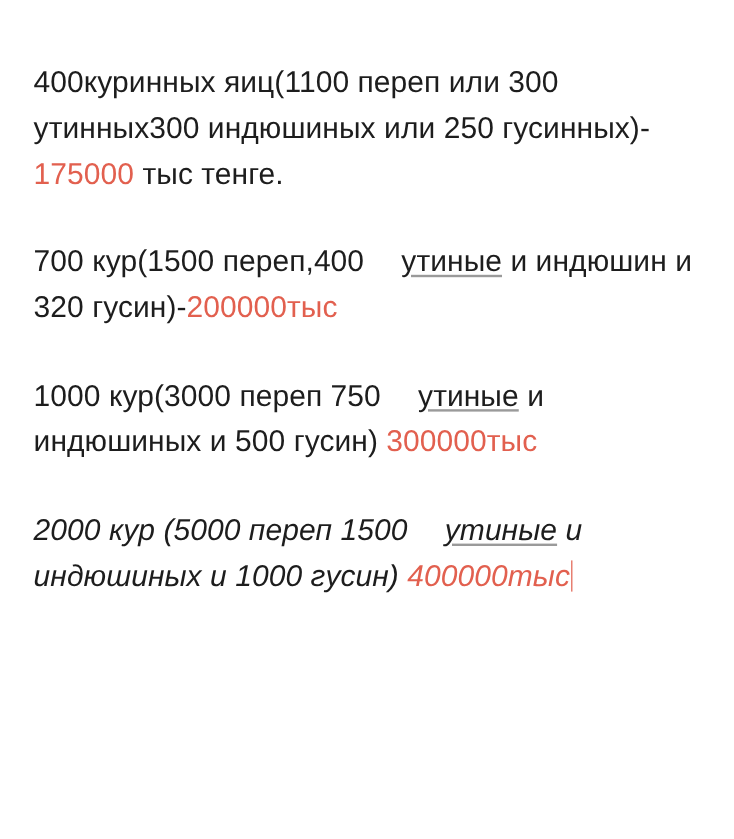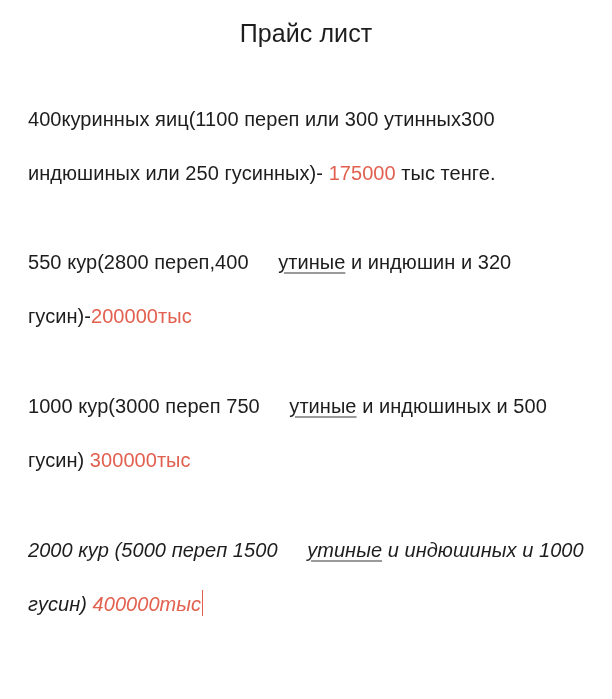--- a/index.html
+++ b/index.html
@@ -23,22 +23,22 @@
   }
   .title {
     text-align: center;
     font-size: 25px;
     line-height: 34px;
     color: #1d1d1d;
     margin: 8px 0 0 0;
     letter-spacing: 0.1px;
   }
   .block {
-    font-size: 20px;
-    line-height: 54px;
+    font-size: 25px;
+    line-height: 38px;
     color: #1d1d1d;
     letter-spacing: 0.05px;
     word-spacing: 0px;
   }
   .block-0 { margin-top: 42px; }
   .block-1 { margin-top: 35px; }
   .block-2 { margin-top: 36px; }
   .block-3 { margin-top: 36px; }
   .block-4 { margin-top: 36px; font-style: italic; }
   .price {
@@ -57,28 +57,27 @@
     background: #e2604f;
     vertical-align: -5px;
     margin-left: 1px;
   }
 </style>
 </head>
 <body>
 
 <div class="page">
 
-  <div class="title">Прайс лист</div>
 
   <p class="block block-0">
     <span>400куринных яиц(1100 переп или 300 утинных300 индюшиных или 250 гусинных)- </span><span class="price">175000</span><span> тыс тенге.</span>
   </p>
 
   <p class="block block-1">
-    <span>550 кур(2800 переп,400 </span><span class="underlined">утиные</span><span> и индюшин и 320 гусин)-</span><span class="price">200000тыс</span>
+    <span>700 кур(1500 переп,400 </span><span class="underlined">утиные</span><span> и индюшин и 320 гусин)-</span><span class="price">200000тыс</span>
   </p>
 
 
   <p class="block block-3">
     <span>1000 кур(3000 переп 750 </span><span class="underlined">утиные</span><span> и индюшиных и 500 гусин) </span><span class="price">300000тыс</span>
   </p>
 
   <p class="block block-4">
     <span>2000 кур (5000 переп 1500 </span><span class="underlined">утиные</span><span> и индюшиных и 1000 гусин) </span><span class="price">400000тыс</span><span class="caret"></span>
   </p>

